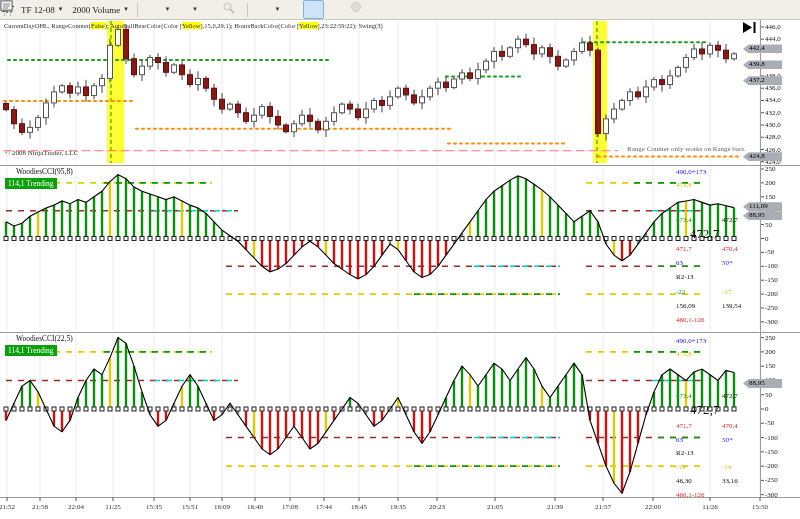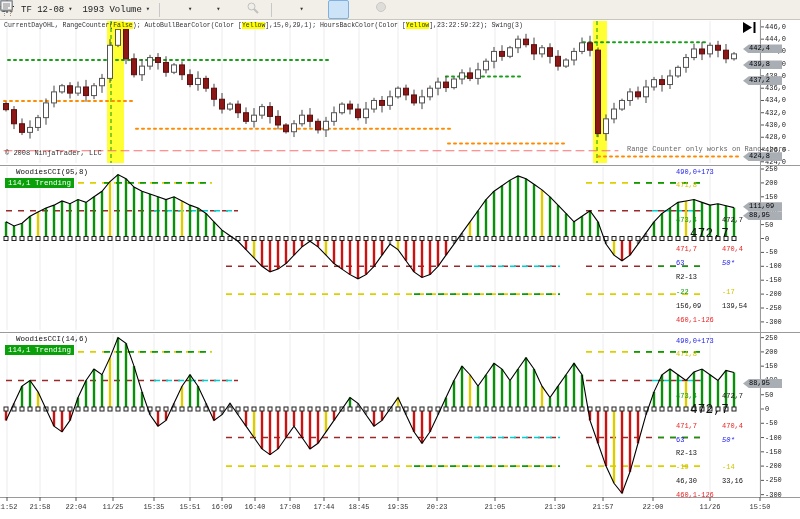--- a/index.html
+++ b/index.html
@@ -1,17 +1,17 @@
 <!DOCTYPE html>
 <html><head>
 <meta charset="utf-8">
 <style>
   html,body{margin:0;padding:0;background:#fff;}
   #screen{position:relative;width:800px;height:519px;overflow:hidden;background:#fff;
-          font-family:Liberation Mono, monospace;-webkit-font-smoothing:antialiased;}
+          font-family:Liberation Serif, serif;-webkit-font-smoothing:antialiased;}
   
   #toolbar{position:absolute;left:0;top:0;width:800px;height:20px;background:#f1efe8;
            border-bottom:1px solid #c9c6bc;display:flex;align-items:center;padding:0 3px;box-sizing:border-box;}
   .tb-grip{width:5px;height:13px;border-left:1px dotted #9a9a9a;border-right:1px dotted #9a9a9a;margin:0 5px 0 1px;}
   .tb-select{display:flex;align-items:center;gap:4px;padding:1px 5px;font-size:9px;color:#1a1a1a;cursor:default;}
   .tb-caret{font-size:7px;color:#333;line-height:1;}
   .tb-sep{width:1px;height:14px;background:#c8c8c8;margin:0 4px;}
   .tb-btn{width:19px;height:17px;display:flex;align-items:center;justify-content:center;
           border:1px solid transparent;border-radius:2px;margin:0 1px;}
   .tb-btn.sel{background:#cde3f7;border-color:#7fb0e0;}
@@ -38,21 +38,21 @@
 <div id="screen">
 
   <div id="toolbar">
     <div class="tb-grip"></div>
 
     <div class="tb-select">
       <span>TF 12-08</span>
       <span class="tb-caret">▾</span>
     </div>
     <div class="tb-select">
-      <span>1993 Volume</span>
+      <span>2000 Volume</span>
       <span class="tb-caret">▾</span>
     </div>
 
     <div class="tb-sep"></div>
 
     <div class="tb-drop">
       <div class="tb-btn">
         <svg width="14" height="13">
           <line x1="3" y1="1" x2="3" y2="12" stroke="#0a7a0a" stroke-width="1"></line>
           <rect x="1.5" y="3" width="3" height="6" fill="#0a9a0a"></rect>
@@ -876,21 +876,21 @@
     </svg>
 
   <div id="price-title"><span>CurrentDayOHL, RangeCounter(</span><span class="hl">False</span><span>); AutoBullBearColor(Color [</span><span class="hl">Yellow</span><span>],15,0,29,1); HoursBackColor(Color [</span><span class="hl">Yellow</span><span>],23:22:59:22); Swing(3)</span></div>
 
   <div class="txt" style="left:5px;top:150px;font-size:7px;color:#333;">© 2008 NinjaTrader, LLC</div>
   <div class="txt" style="left:627px;top:146px;font-size:7px;color:#666;">Range Counter only works on Range bars.</div>
 
   <div class="txt panel-label" style="left:16px;top:168px;">WoodiesCCI(95,8)</div>
   <div class="trend-badge" style="left:5px;top:178px;">114,1 Trending</div>
 
-  <div class="txt panel-label" style="left:16px;top:335px;">WoodiesCCI(14,6)</div>
+  <div class="txt panel-label" style="left:16px;top:335px;">WoodiesCCI(22,5)</div>
   <div class="trend-badge" style="left:5px;top:345px;">114,1 Trending</div>
 
   <div class="txt" style="left:742px;top:21px;">
     <svg width="16" height="13">
       <polygon points="1,1 10,6.5 1,12" fill="#000"></polygon>
       <rect x="11.5" y="1" width="2" height="11" fill="#000"></rect>
     </svg>
   </div>
 
   <div id="overlay">

